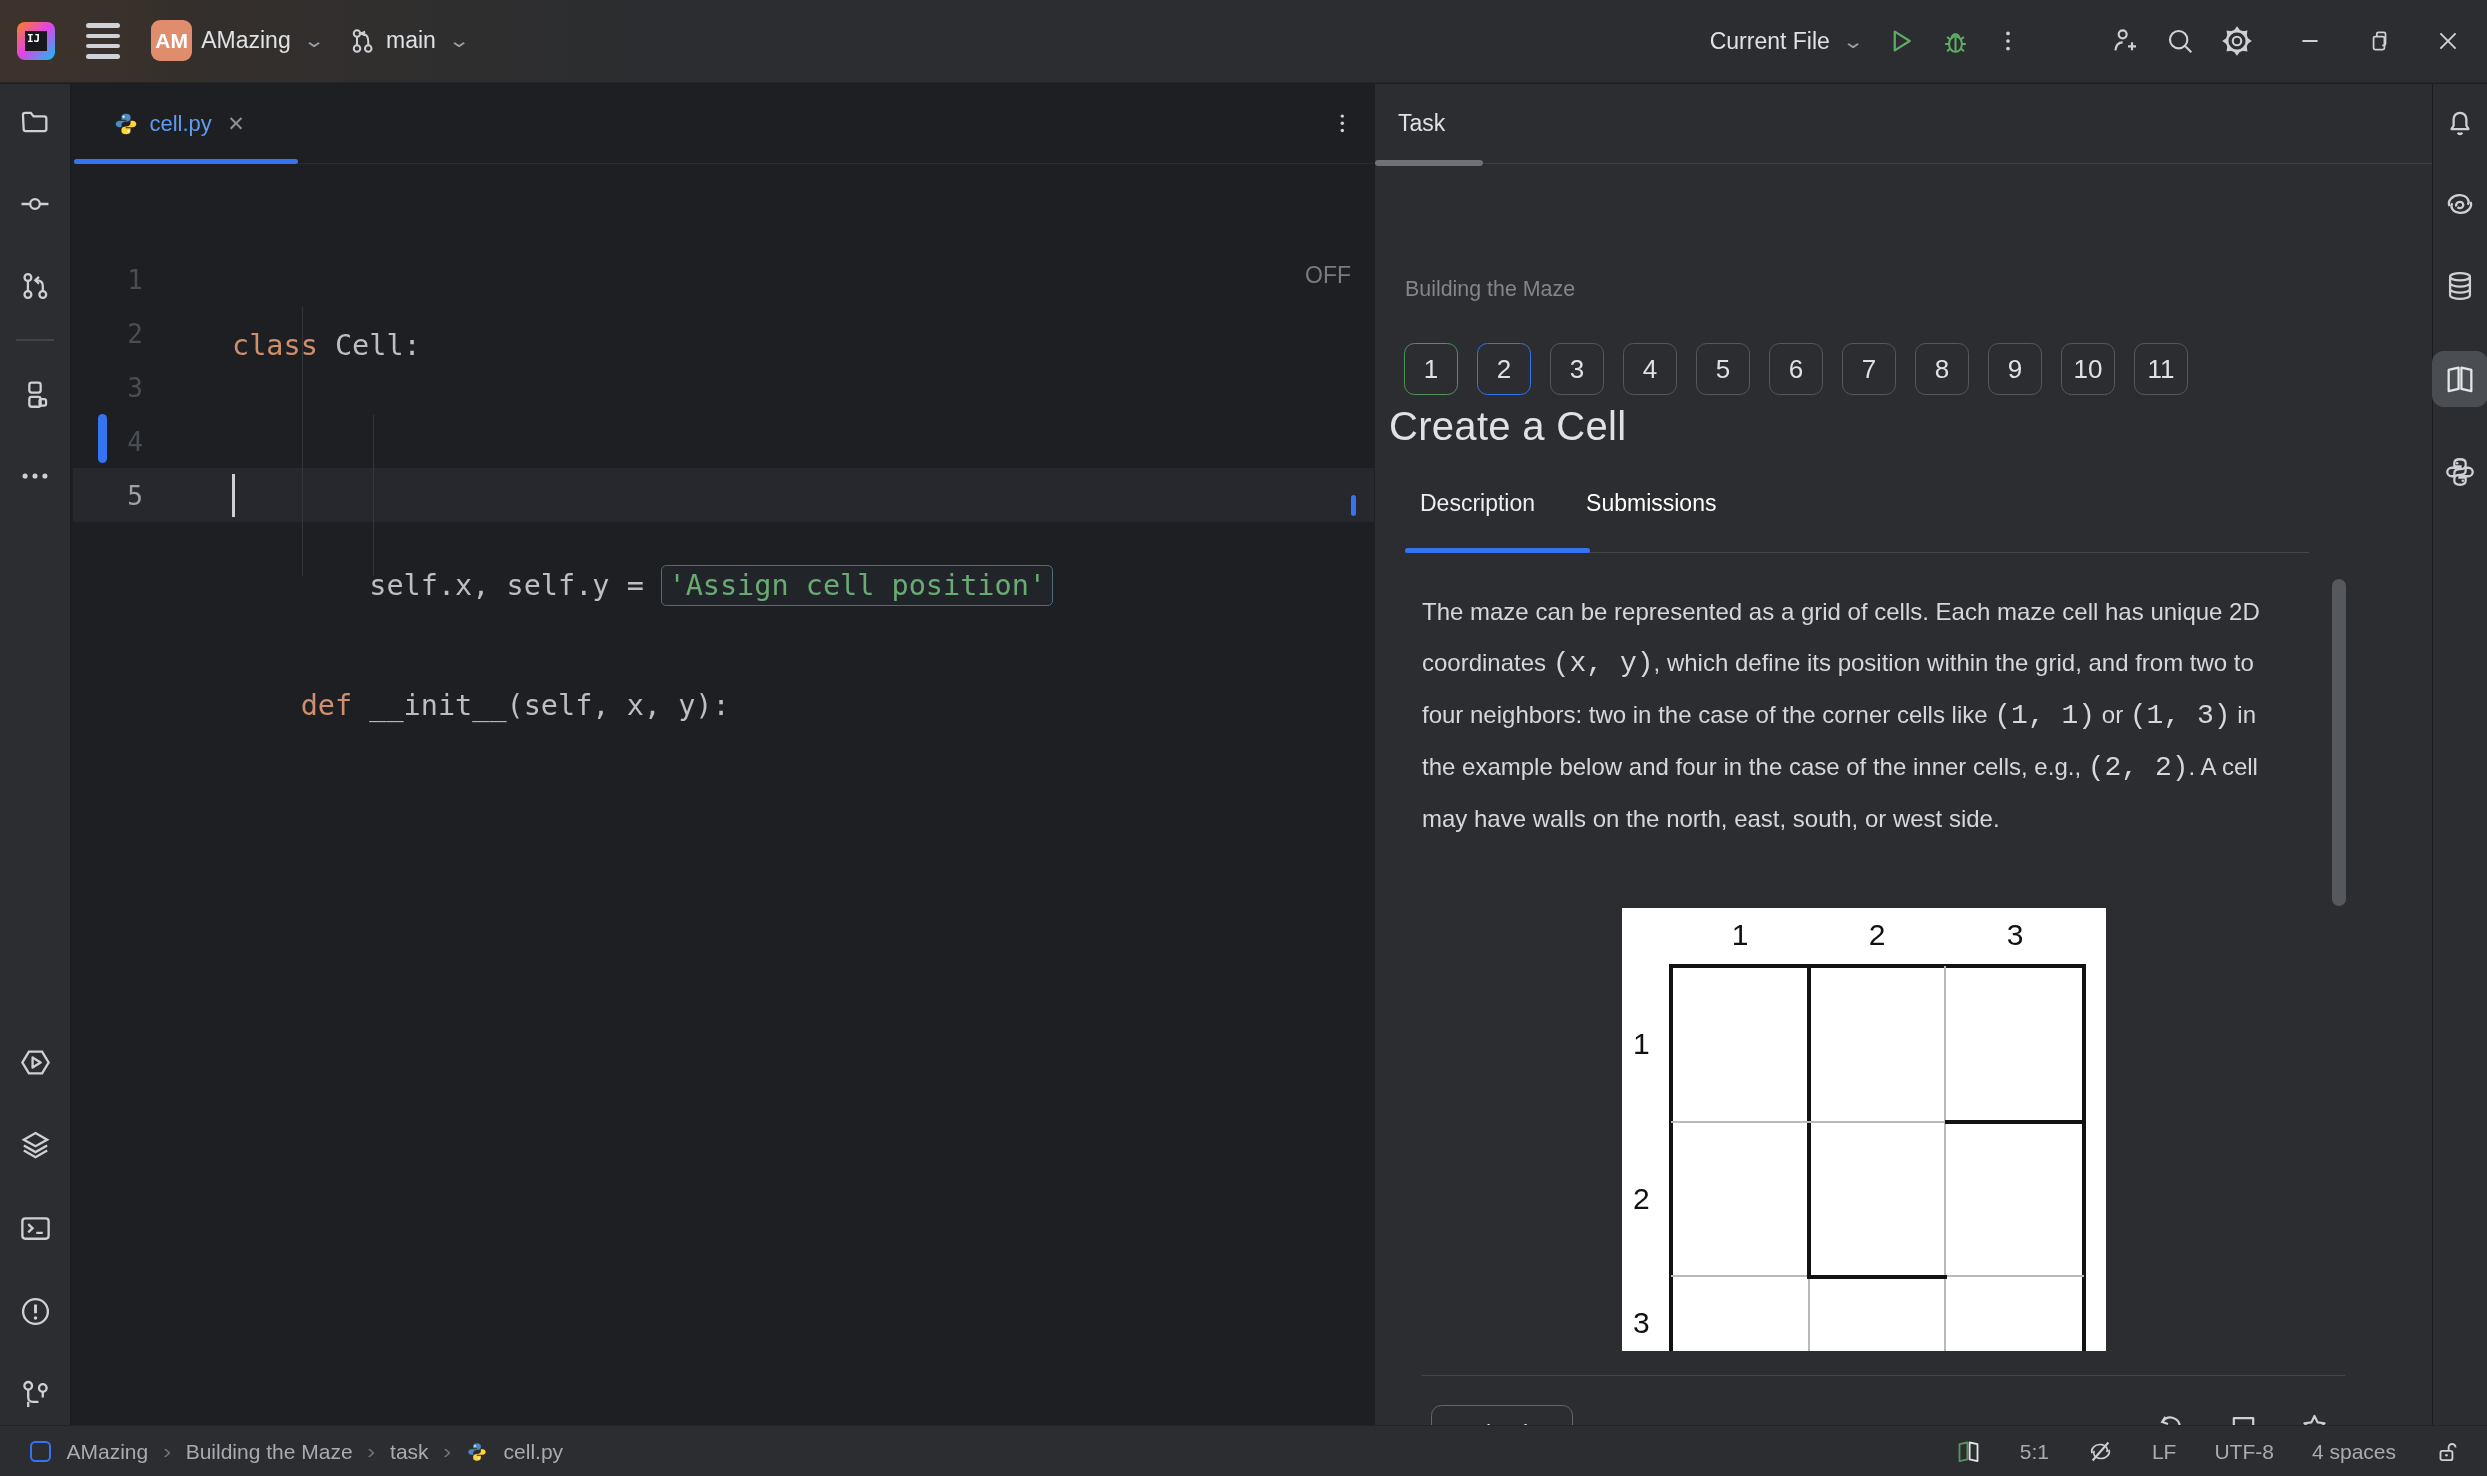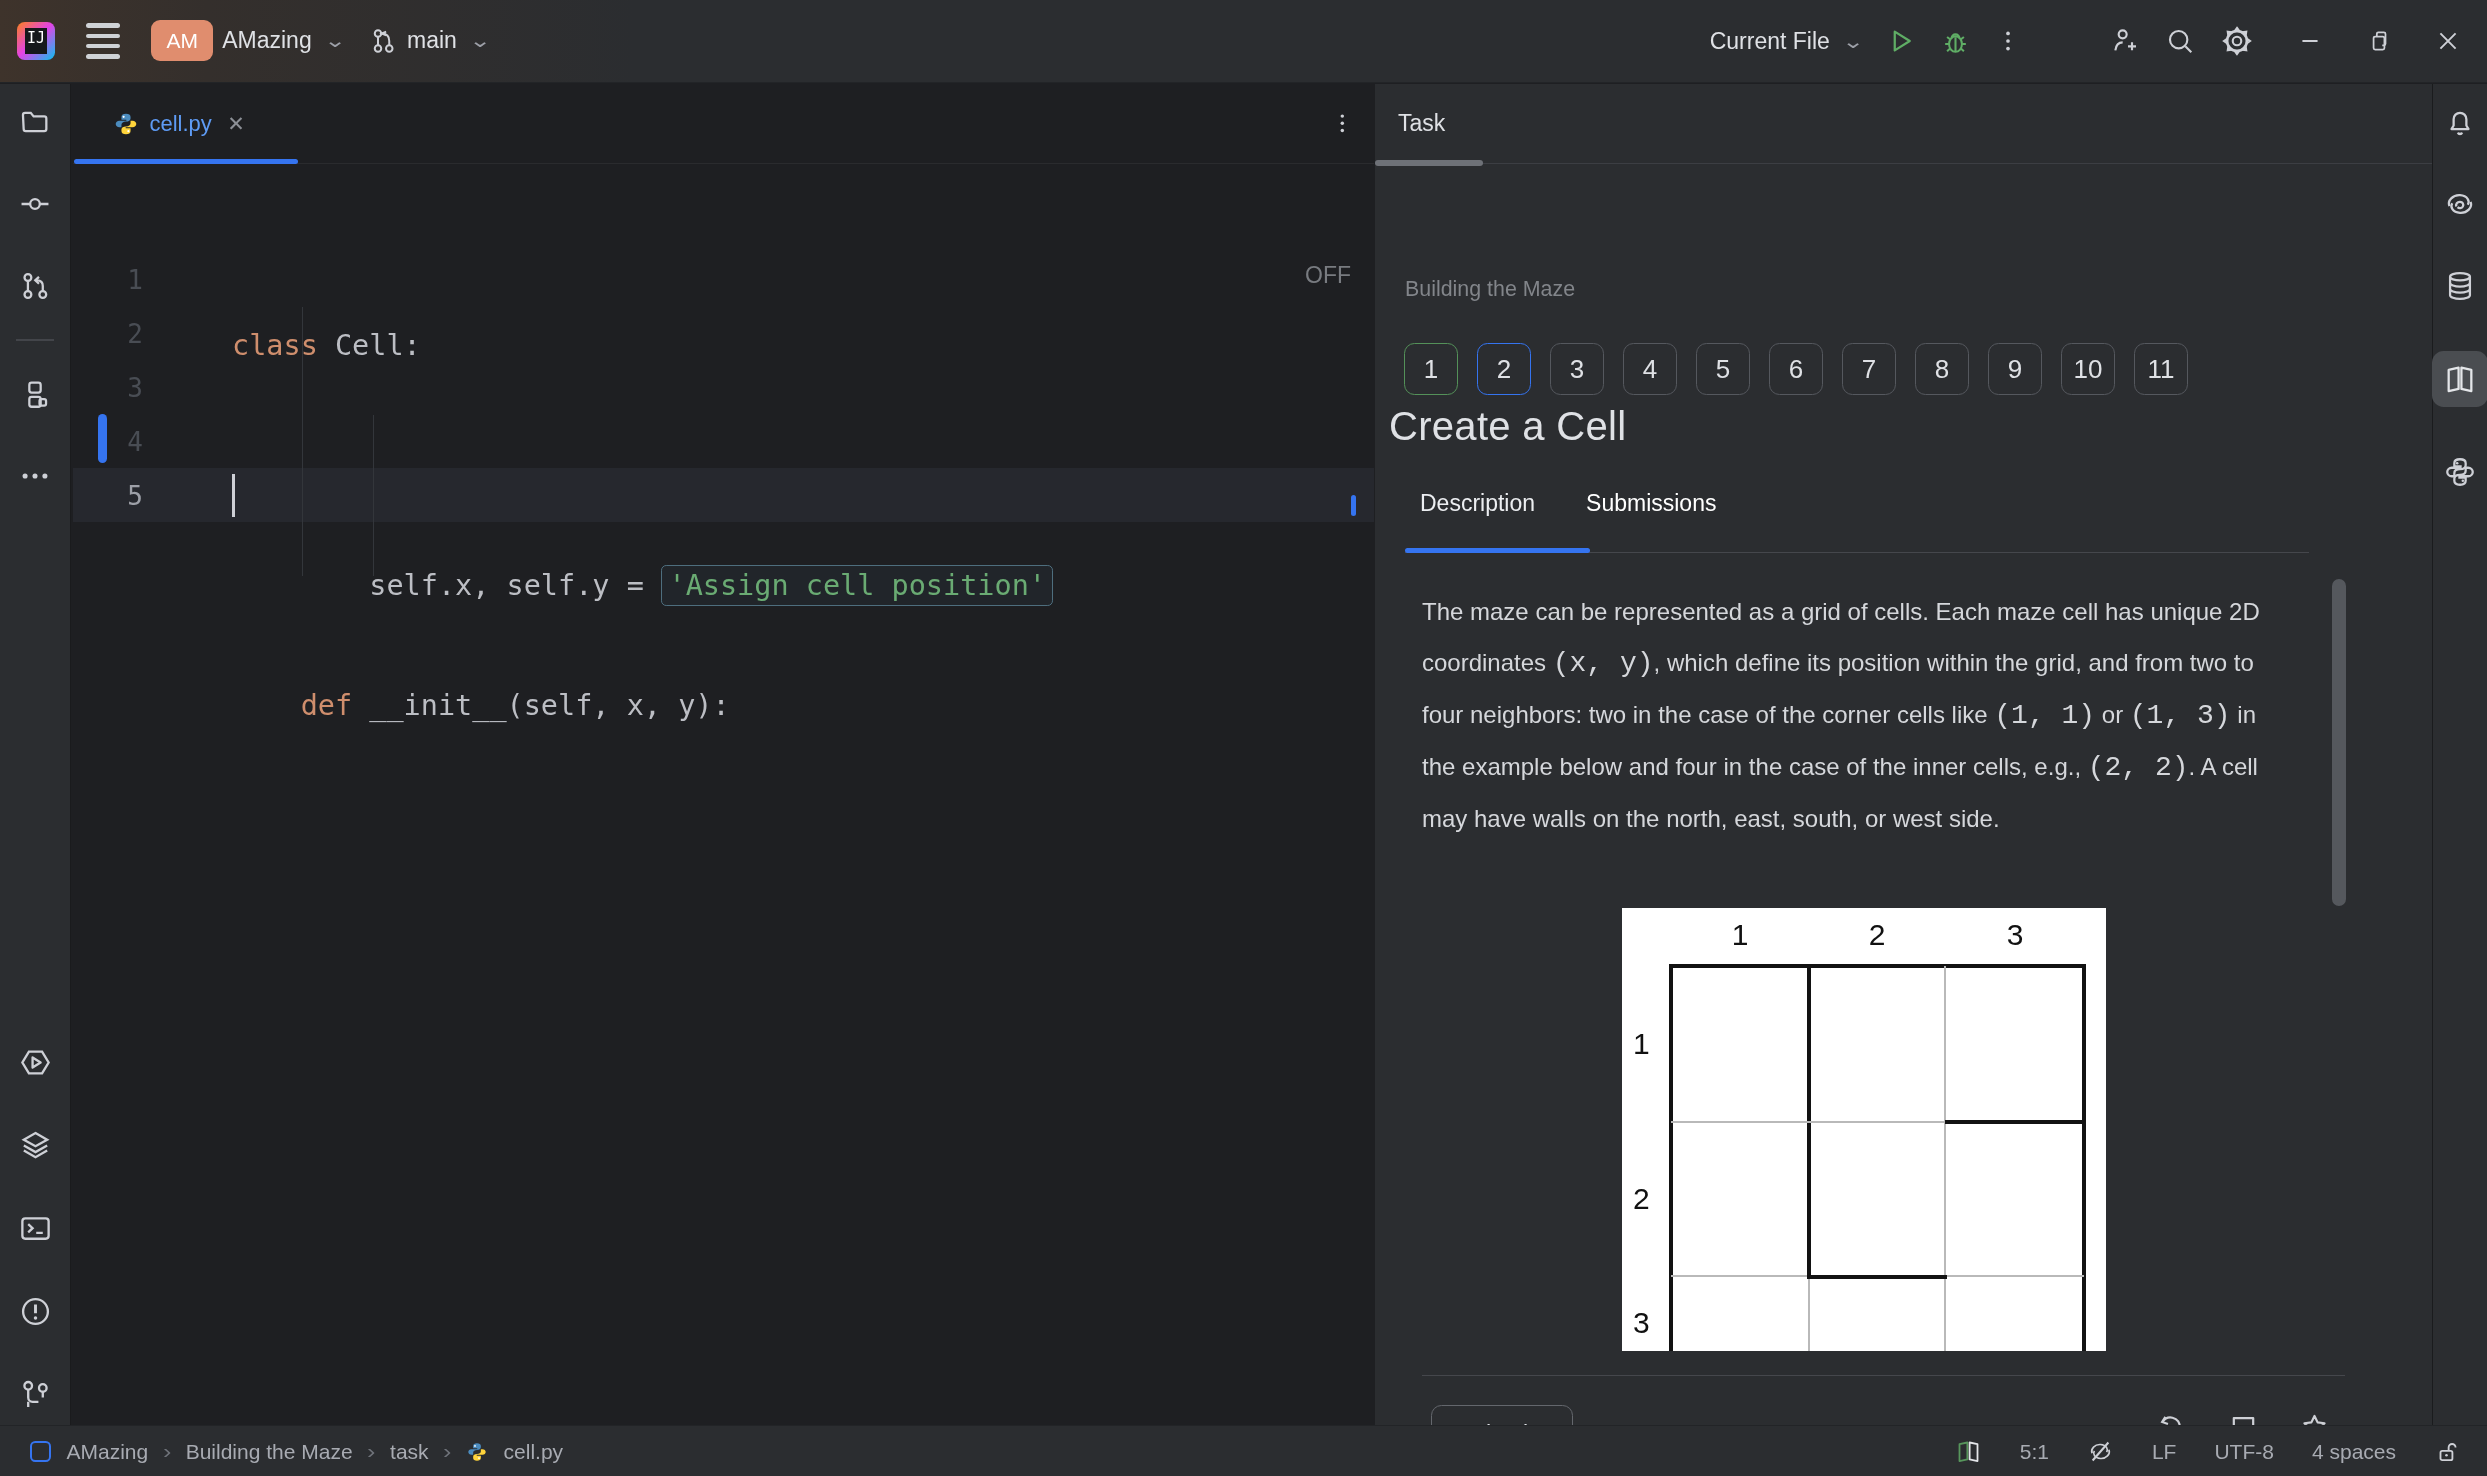--- a/index.html
+++ b/index.html
@@ -8,27 +8,27 @@
        font-family:"Liberation Sans",sans-serif;color:#dfe1e5;overflow:hidden;}
 
   
   .titlebar{position:absolute;left:0;top:0;width:2487px;height:83px;
     background:linear-gradient(90deg,#3e332b 0px,#342f2c 207px,#2b2d30 635px,#2b2d30 100%);
     border-bottom:1.3px solid #222427;display:flex;align-items:center;}
   .tb-left{display:flex;align-items:center;gap:24.6px;padding-left:17px;}
   .ide-logo{width:38px;height:38px;border-radius:7.8px;
     background:linear-gradient(135deg,#fc801d 0%,#e343e6 48%,#07c3f2 100%);
     display:flex;align-items:center;justify-content:center;}
-  .ide-logo .inner{width:22px;height:26px;background:#16181b;color:#fff;
-    font-family:"DejaVu Sans Mono",monospace;font-size:15px;display:flex;
-    align-items:flex-start;justify-content:flex-start;padding:1.3px 0 0 1.9px;}
+  .ide-logo .inner{width:22px;height:20px;background:#16181b;color:#fff;
+    font-family:"DejaVu Sans Mono",monospace;font-size:11px;display:flex;
+    align-items:flex-start;justify-content:flex-start;padding:1.3px 0 0 1.9px;font-weight:bold;}
   .hamburger{display:flex;flex-direction:column;gap:5.8px;padding:6.5px;}
   .hamburger span{display:block;width:34px;height:4.5px;border-radius:2.6px;background:#cfd2d6;}
-  .proj-badge{width:62px;height:41px;border-radius:9px;background:#e08d6e;color:#fff;
-    font-weight:normal;font-size:21px;display:flex;align-items:center;justify-content:center;}
+  .proj-badge{width:41px;height:41px;border-radius:9px;background:#e08d6e;color:#fff;
+    font-weight:bold;font-size:21px;display:flex;align-items:center;justify-content:center;}
   .tb-label{font-size:23px;color:#dfe1e5;}
   .chev{color:#9da0a8;font-size:19.4px;transform:scaleX(1.4);display:inline-block;margin-left:6.5px;}
   .tb-widget{display:flex;align-items:center;gap:9px;cursor:default;}
   .tb-right{margin-left:auto;display:flex;align-items:center;gap:24px;padding-right:26px;}
   .icon{display:inline-flex;align-items:center;justify-content:center;color:#ced0d6;}
   .icon svg{display:block;}
   .green{color:#5fad65;}
   .win-controls{display:flex;align-items:center;gap:43px;margin-left:19.4px;color:#dfe1e5;}
 
   

